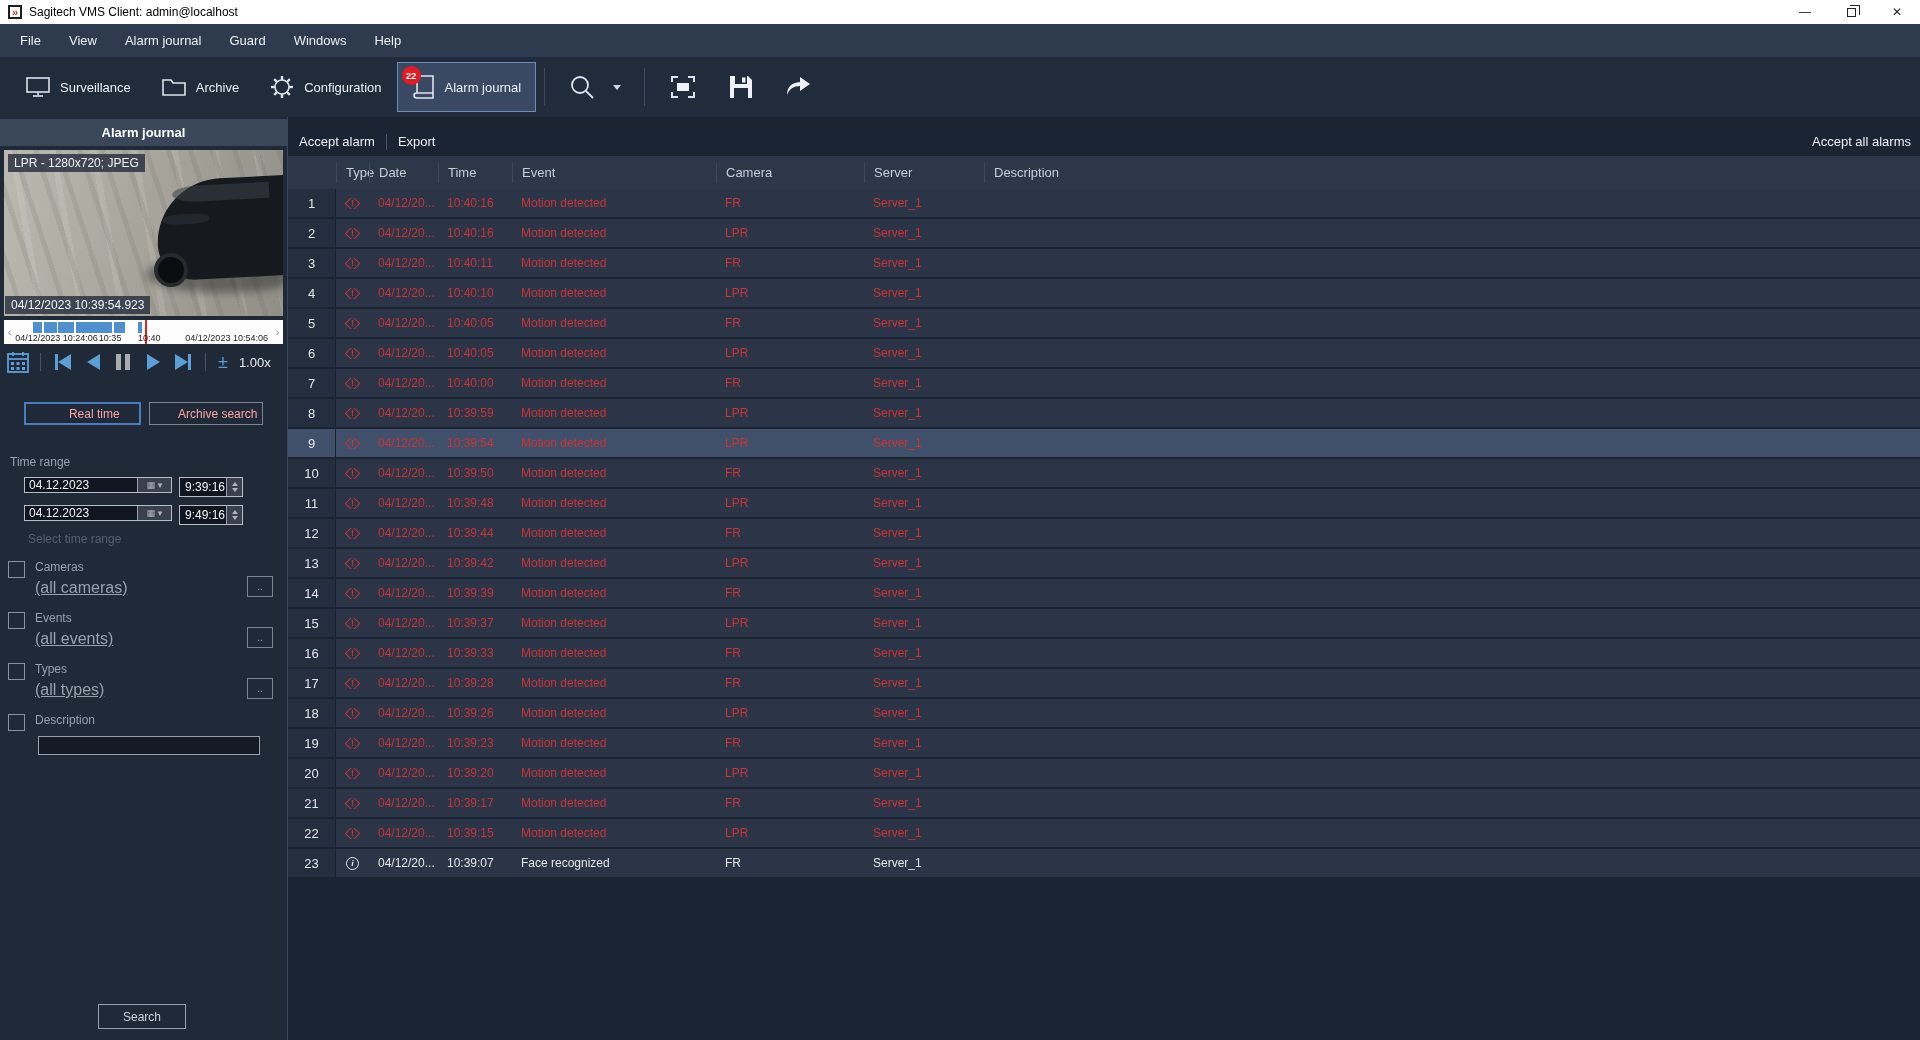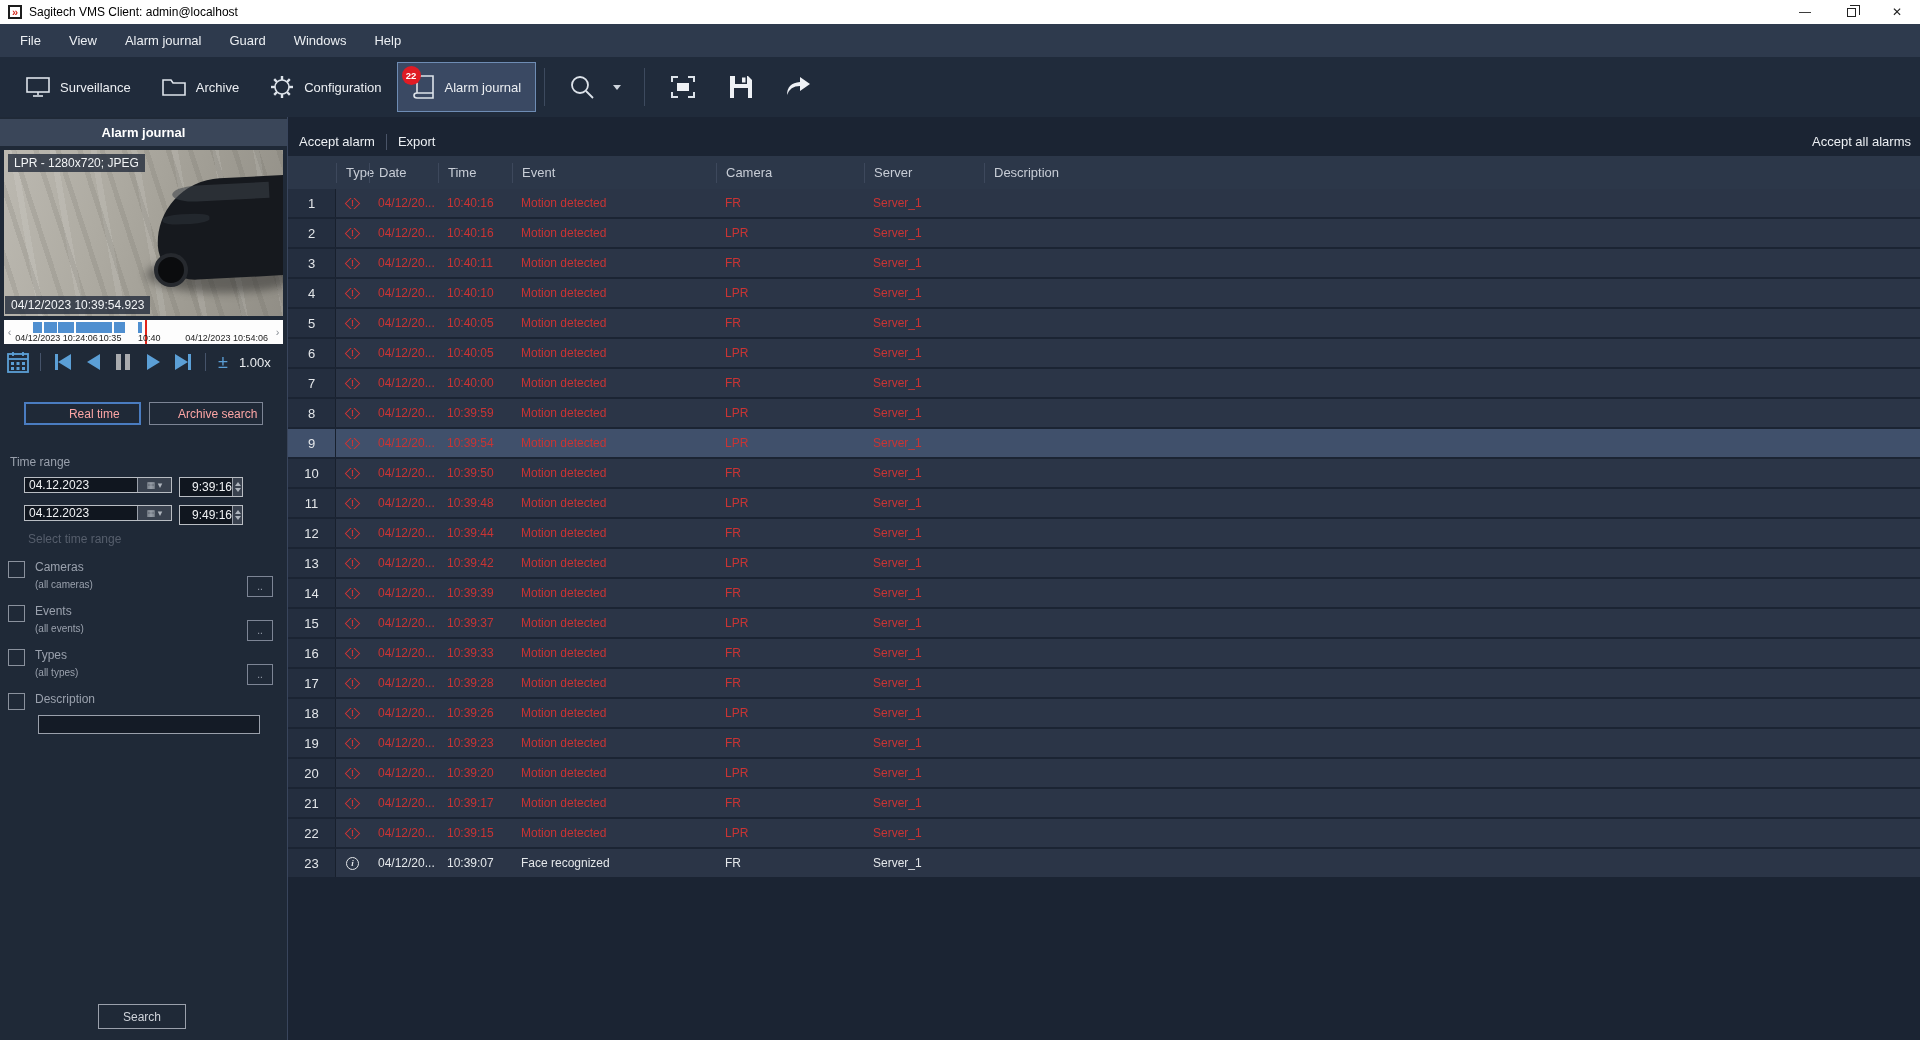--- a/index.html
+++ b/index.html
@@ -79,32 +79,32 @@
     border:1px solid #7d8595; background:transparent;padding-left:24px; }
   .side-tab.active { border:2px solid #4a7cc0; }
 
   
   .tr-label { margin:30px 0 0 10px; font-size:12px; color:#99a0ac; }
   .tr-row { display:flex; margin:8px 0 0 24px; gap:7px; }
   .dt-input { width:148px; height:16px; background:#10161f; border:1px solid #b9bdc3; display:flex; align-items:center; font-size:12px; color:#f0f2f4; }
   .dt-input .val { flex:1; padding-left:4px; }
   .dt-drop { width:34px; height:100%; border-left:1px solid #9aa0aa; background:#39414e; color:#aeb4bc; display:flex; align-items:center; justify-content:center; gap:3px; font-size:9px; }
   .tm-input { width:64px; height:20px; background:#10161f; border:1px solid #b9bdc3; display:flex; align-items:center; font-size:12px; color:#f0f2f4; }
-  .tm-input .val { flex:1; padding-left:12px; }
+  .tm-input .val { flex:1; padding-left:5px; }
   .spin { width:16px; height:100%; border-left:1px solid #9aa0aa; background:#39414e; display:flex; flex-direction:column; align-items:center; justify-content:center; gap:2px; }
   .spin i { width:0; height:0; border-left:3px solid transparent; border-right:3px solid transparent; }
   .spin .up { border-bottom:4px solid #aeb4bc; } .spin .dn { border-top:4px solid #aeb4bc; }
   .tr-hint { margin:7px 0 0 28px; font-size:12px; color:#565e6c; }
 
   
   .filter { position:relative; margin:14px 0 0 8px; }
   .filter:first-of-type { margin-top:24px; }
   .chk { position:absolute; left:0; top:1px; width:17px; height:17px; border:1px solid #8a919d; background:transparent; }
   .f-label { margin-left:27px; font-size:12px; color:#9aa1ad; }
-  .f-sub { margin:5px 0 0 27px; font-size:10px; color:#9aa1ad; }
+  .f-sub { margin:5px 0 0 27px; font-size:16px; color:#9aa1ad;text-decoration:underline; }
   .f-more { position:absolute; right:14px; top:16px; width:26px; height:21px; border:1px solid #7d8595; color:#9aa1ad;
     font-size:10px; display:flex; align-items:center; justify-content:center; }
   .desc-input { margin:9px 0 0 30px; width:222px; height:19px; background:#141b26; border:1px solid #9aa0ab; color:#e4e7ea; font-size:12px; padding:0 4px; font-family:"Liberation Sans",sans-serif; }
   .search-btn { position:absolute; left:98px; bottom:11px; width:88px; height:25px; border:1px solid #9aa0ab; background:transparent;
     color:#cfd3da; font-size:12px; display:flex; align-items:center; justify-content:center; }
 
   
   .action-bar { height:29px; margin-top:10px; display:flex; align-items:center; font-size:13px; color:#eceff3; }
   .action-item { padding:0 11px; height:100%; display:flex; align-items:center; }
   .action-sep { width:1px; height:16px; background:#4a5468; }

